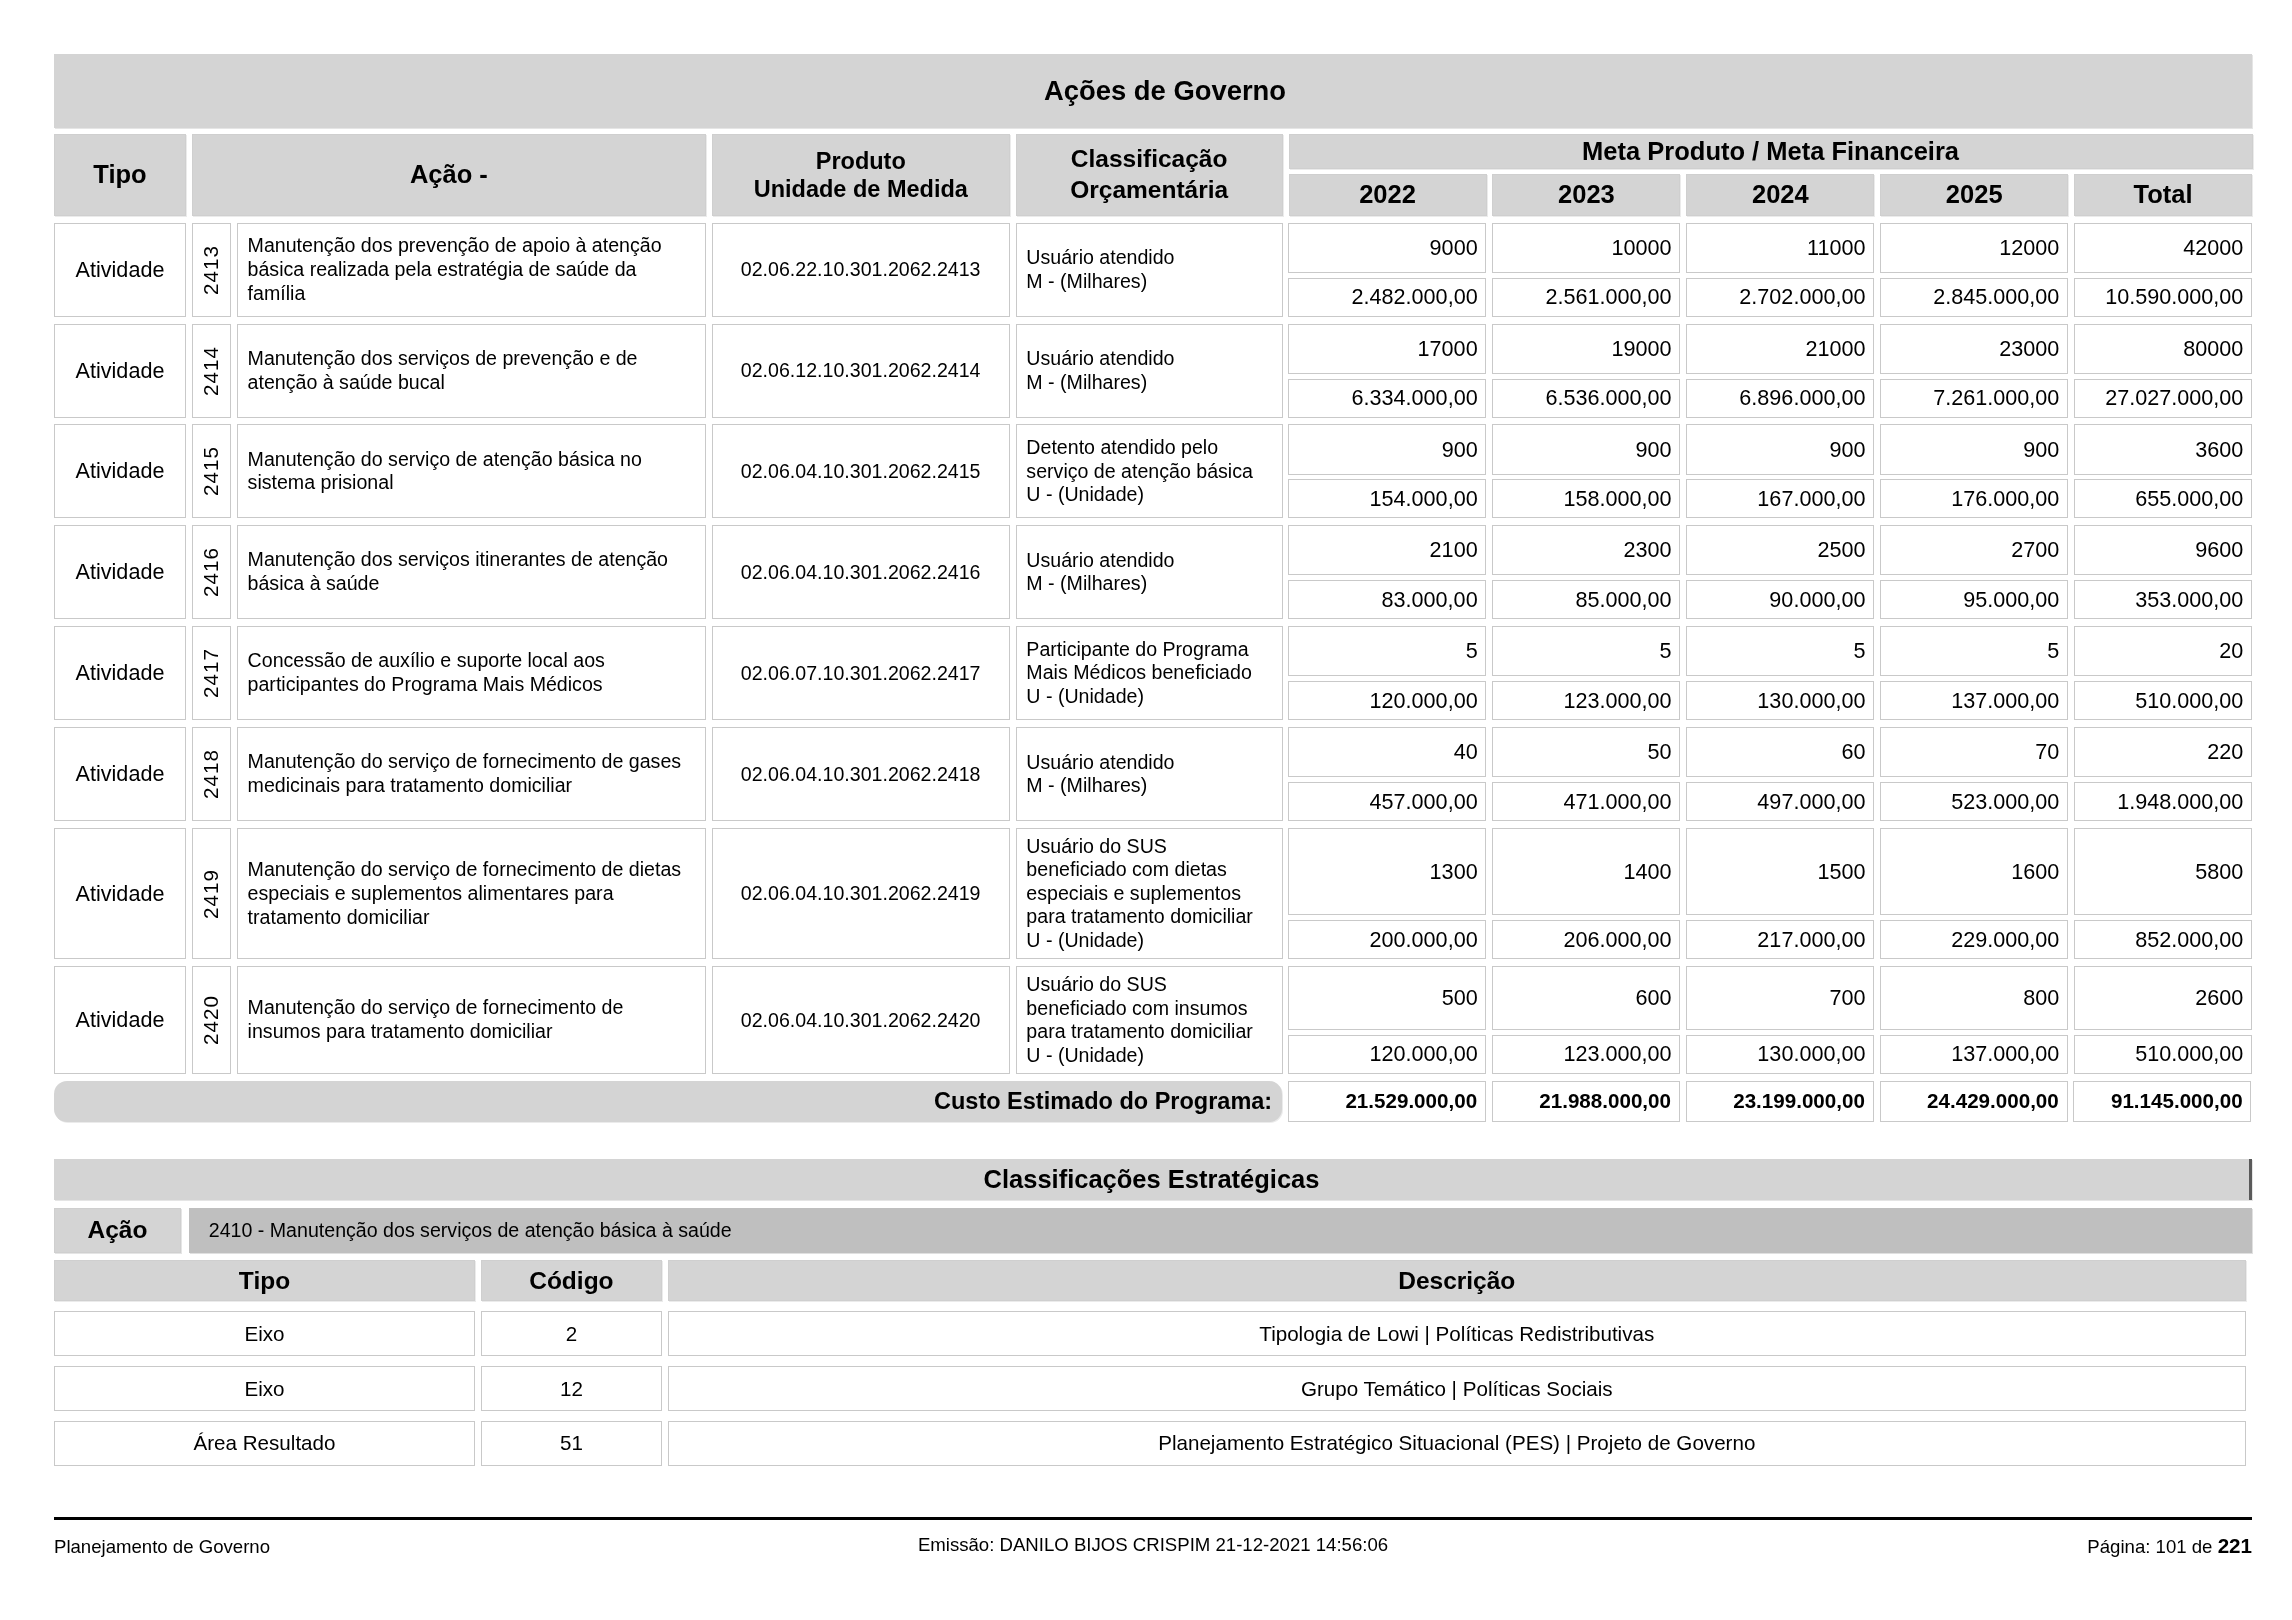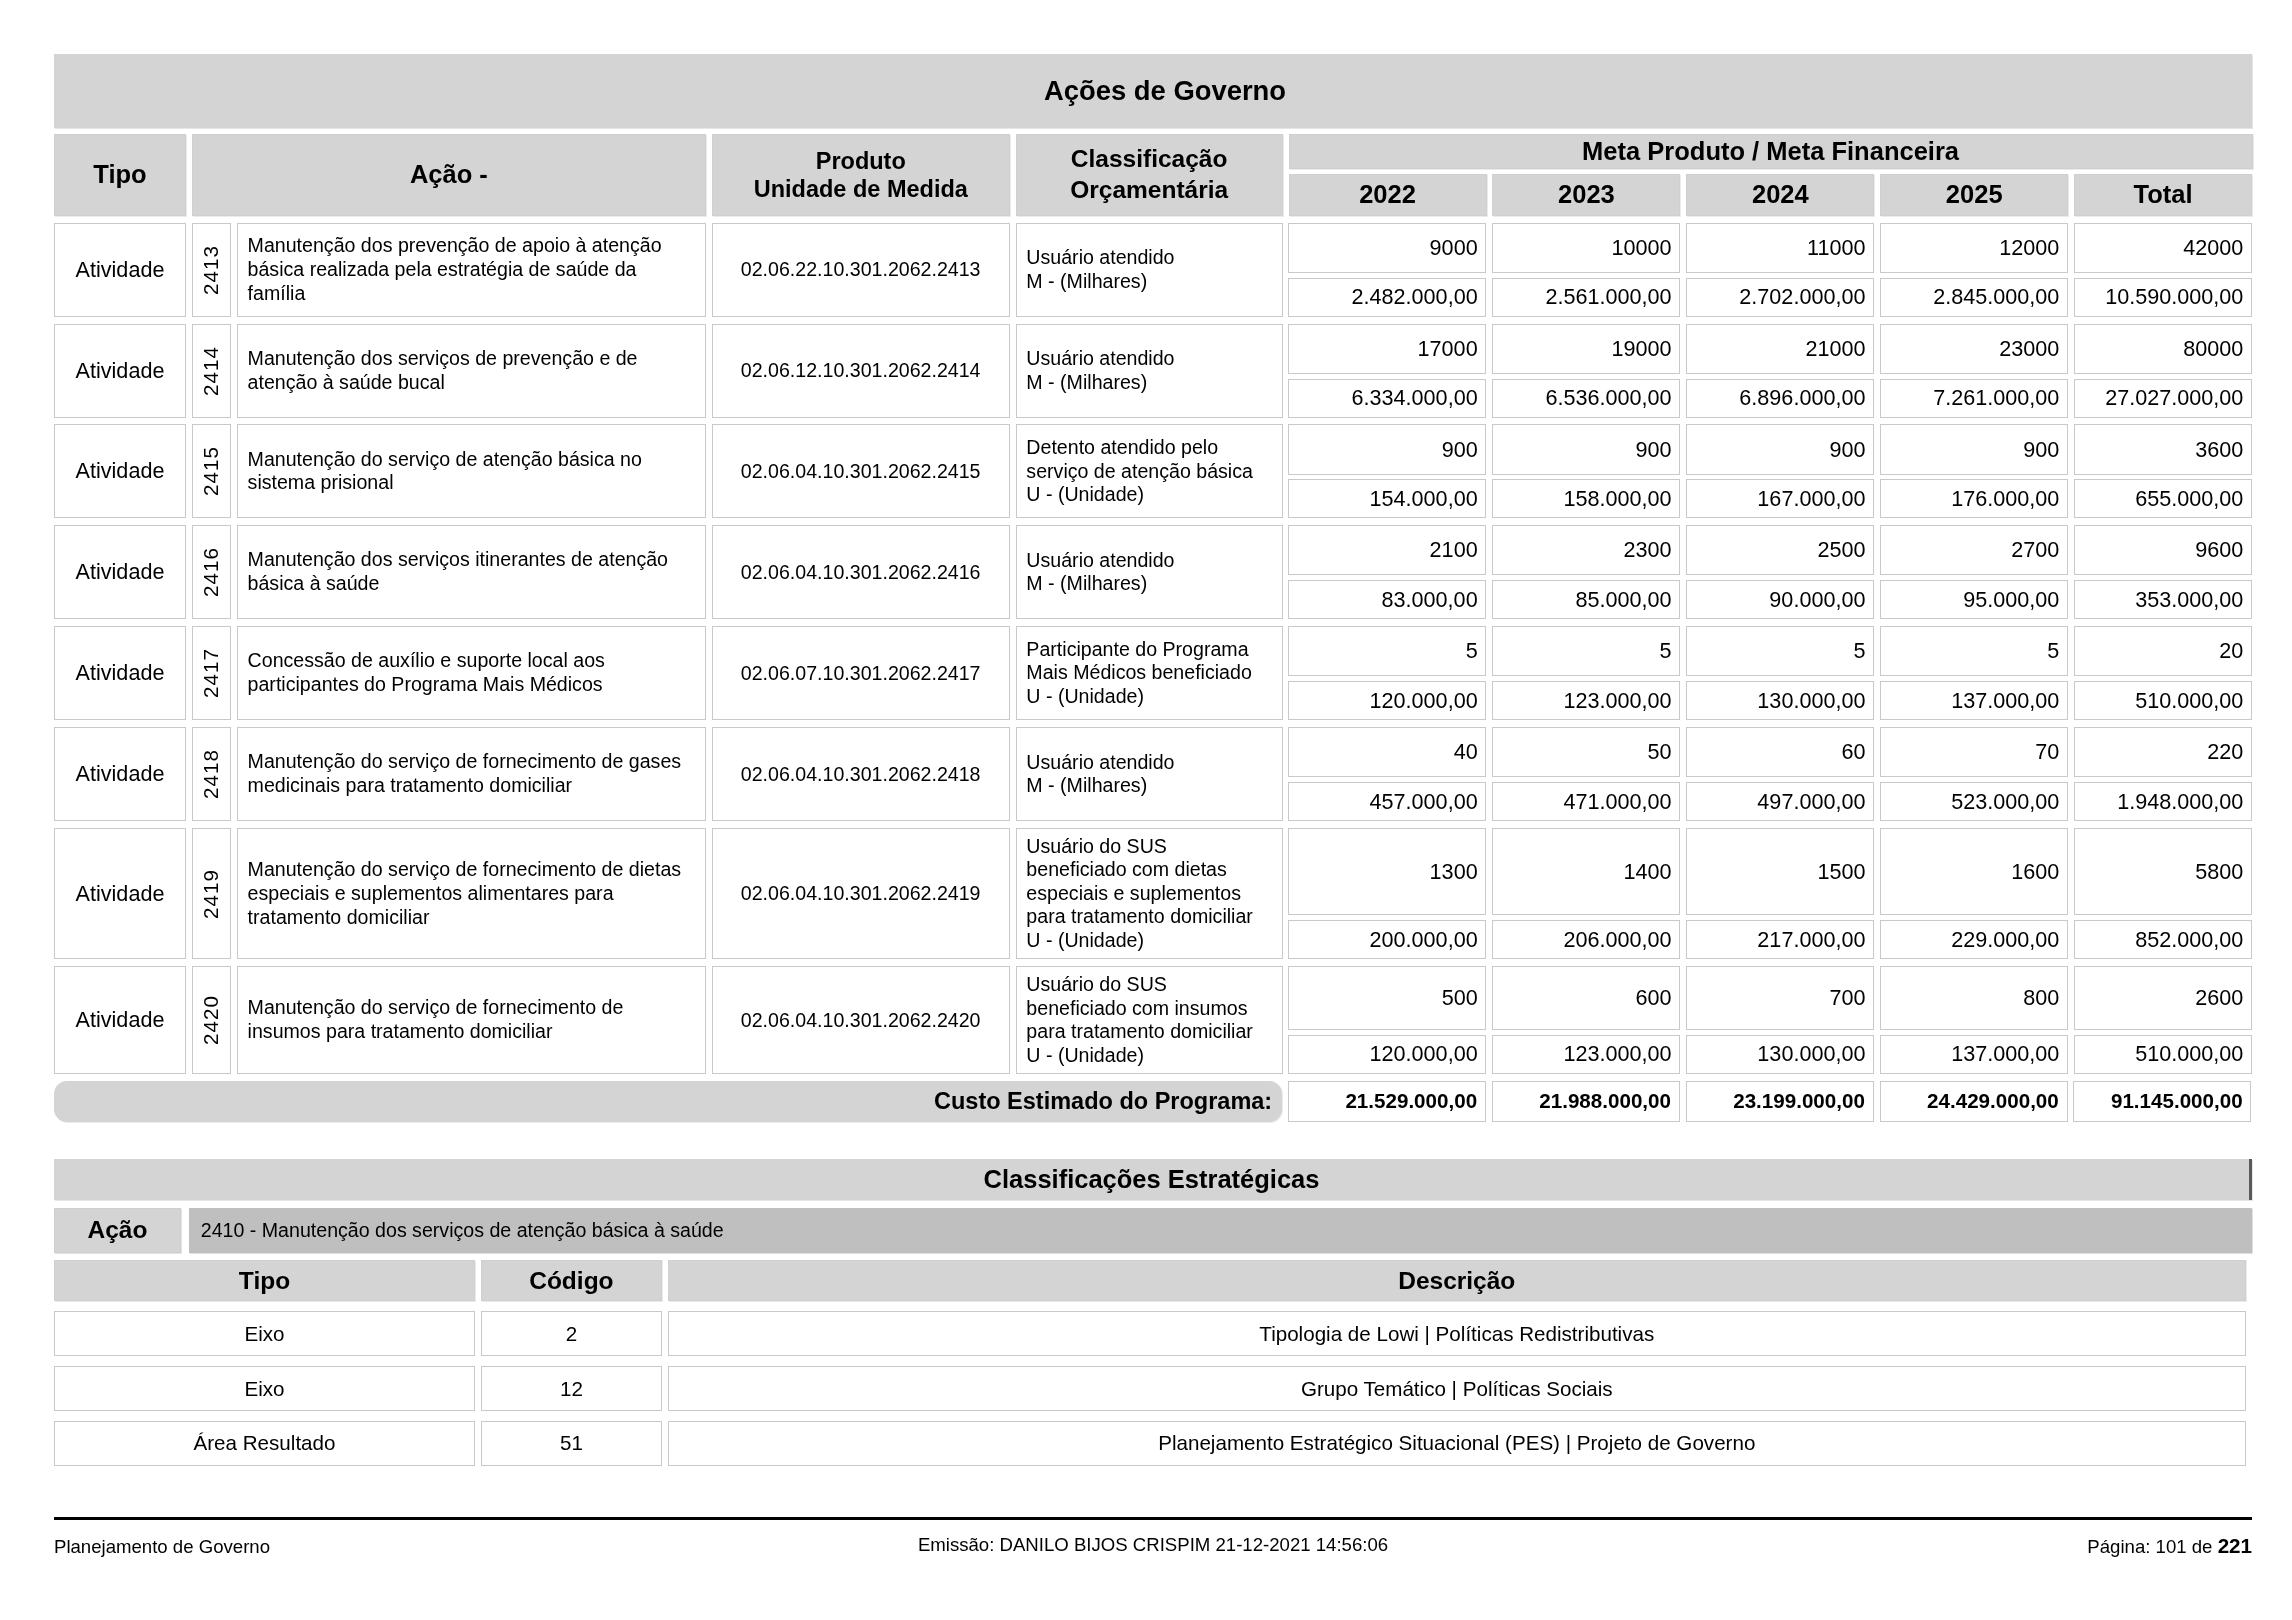--- a/index.html
+++ b/index.html
@@ -58,21 +58,21 @@
     font-weight:bold;font-size:20.6px;}
 
   
   .classif{margin-top:37px;}
   .classif-title{height:41px;display:flex;align-items:center;justify-content:center;
     font-size:25.5px;font-weight:bold;border-right:3.9px solid #5a5a5a;box-shadow:1px 1px 0 rgba(0,0,0,.10);}
   .acao-line{margin-top:7.8px;display:grid;grid-template-columns:127px 2063px;column-gap:7.8px;}
   .acao-label{background:var(--bar_gray);height:45px;display:flex;align-items:center;justify-content:center;
     font-weight:bold;font-size:24.5px;border:1px solid #cfcfcf;box-shadow:1px 1px 0 rgba(0,0,0,.10);}
   .acao-value{background:var(--acao_bar_gray);height:45px;display:flex;align-items:center;
-    padding-left:12px;font-size:19.6px;box-shadow:1px 1px 0 rgba(0,0,0,.12);}
+    padding-left:20px;font-size:19.6px;box-shadow:1px 1px 0 rgba(0,0,0,.12);}
   .cgrid{display:grid;grid-template-columns:421px 181px 1578px;column-gap:5.9px;}
   .cheader{margin-top:7.8px;}
   .chead-cell{background:var(--bar_gray);height:41px;display:flex;align-items:center;justify-content:center;
     font-weight:bold;font-size:24.5px;border:1px solid #cfcfcf;box-shadow:1px 1px 0 rgba(0,0,0,.08);}
   .crow{margin-top:9.8px;}
   .ccell{height:45px;display:flex;align-items:center;justify-content:center;font-size:20.6px;text-align:center;}
 
   
   .footer{position:absolute;left:54px;top:1517px;width:2198px;}
   .footer-rule{border-top:3.9px solid #000;width:100%;}

